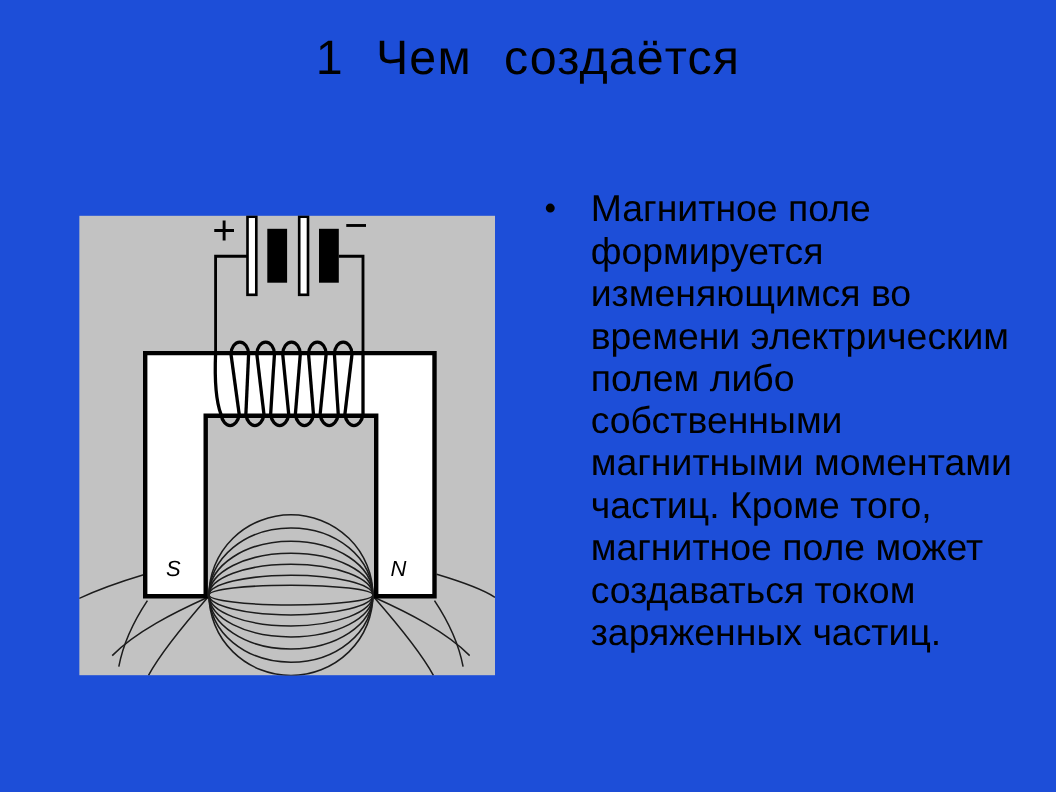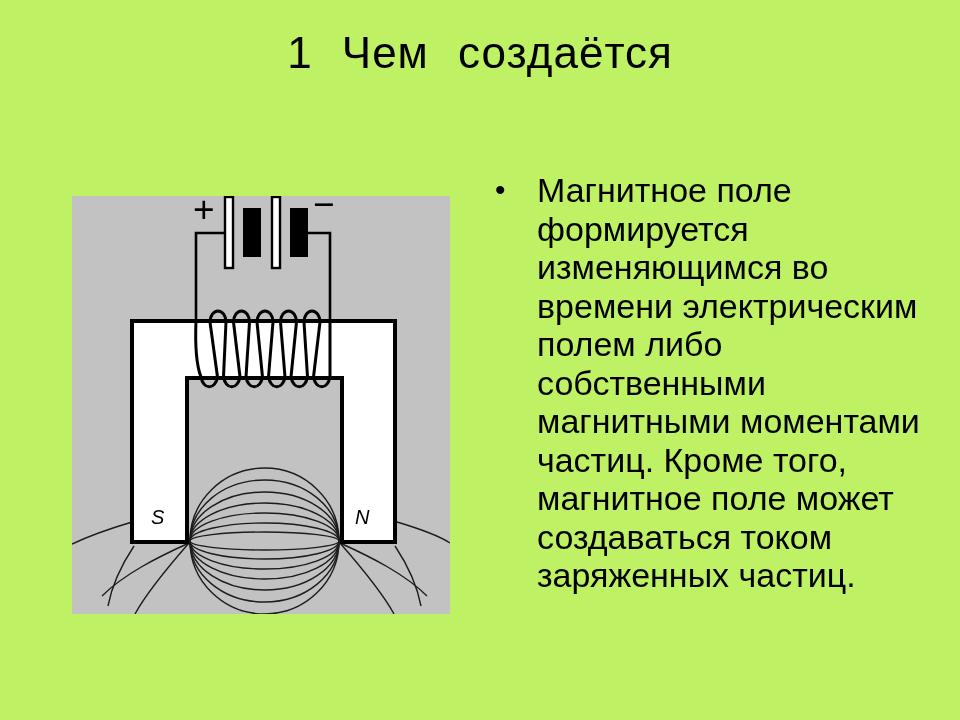--- a/index.html
+++ b/index.html
@@ -1,20 +1,20 @@
 <!DOCTYPE html>
 <html><head>
 <meta charset="utf-8">
 <style>
   html,body{margin:0;padding:0;background:#fff;}
   body{
     width:960px;height:720px;position:relative;overflow:hidden;
     font-family:"Liberation Sans",sans-serif;color:#000;
   }
-  .slide{position:absolute;inset:0;background:#bef264;}
+  .slide{position:absolute;inset:0;background:#1d4ed8;}
   .title{
     position:absolute;left:0;top:27px;width:960px;
     text-align:center;font-size:44px;line-height:52px;
     letter-spacing:1px;word-spacing:16px;color:#000;
     white-space:nowrap;
   }
   .figure{
     position:absolute;left:72px;top:196px;width:378px;height:418px;
   }
   .figure svg{display:block;}

